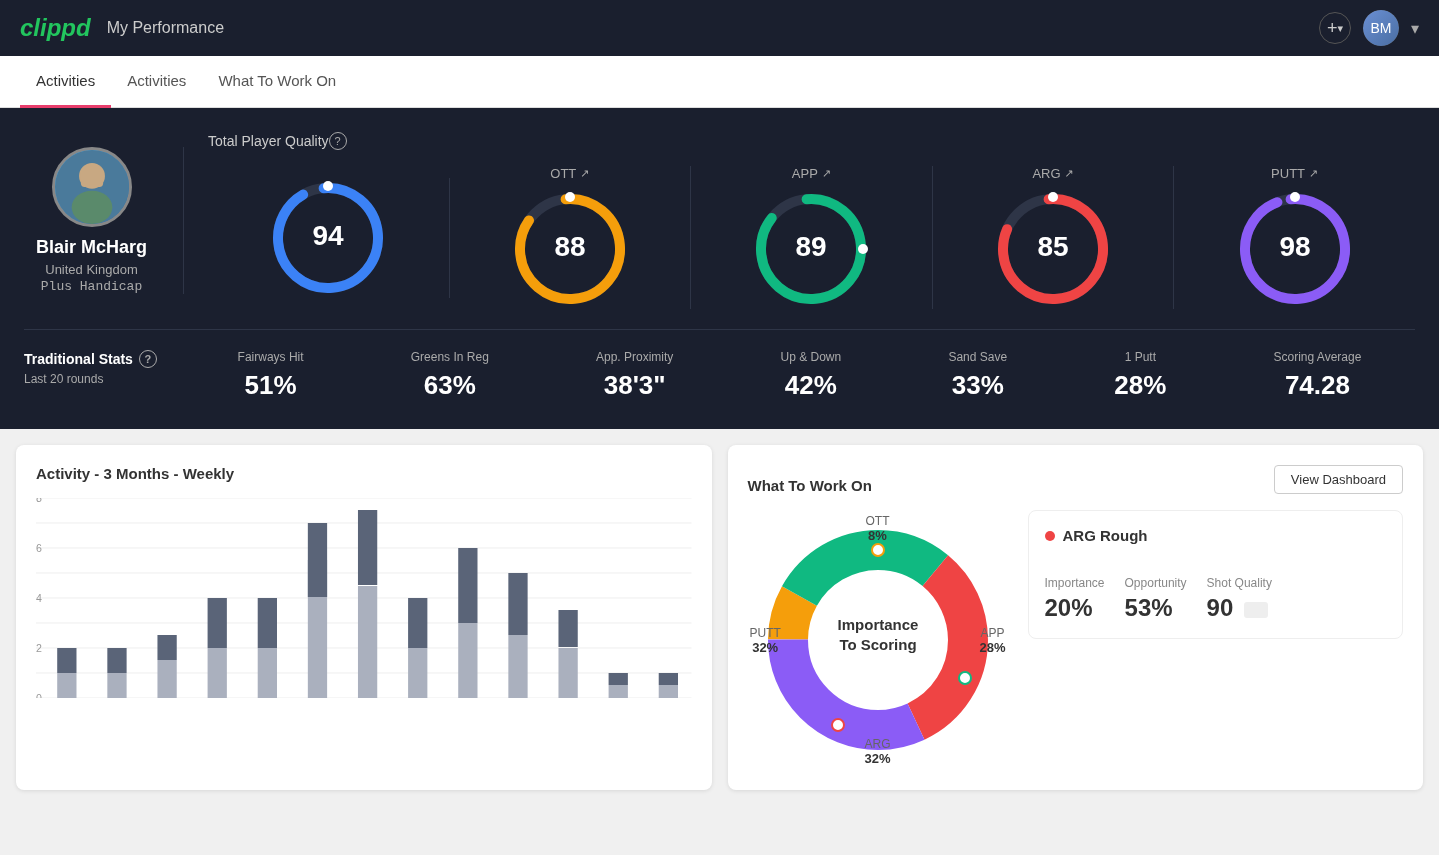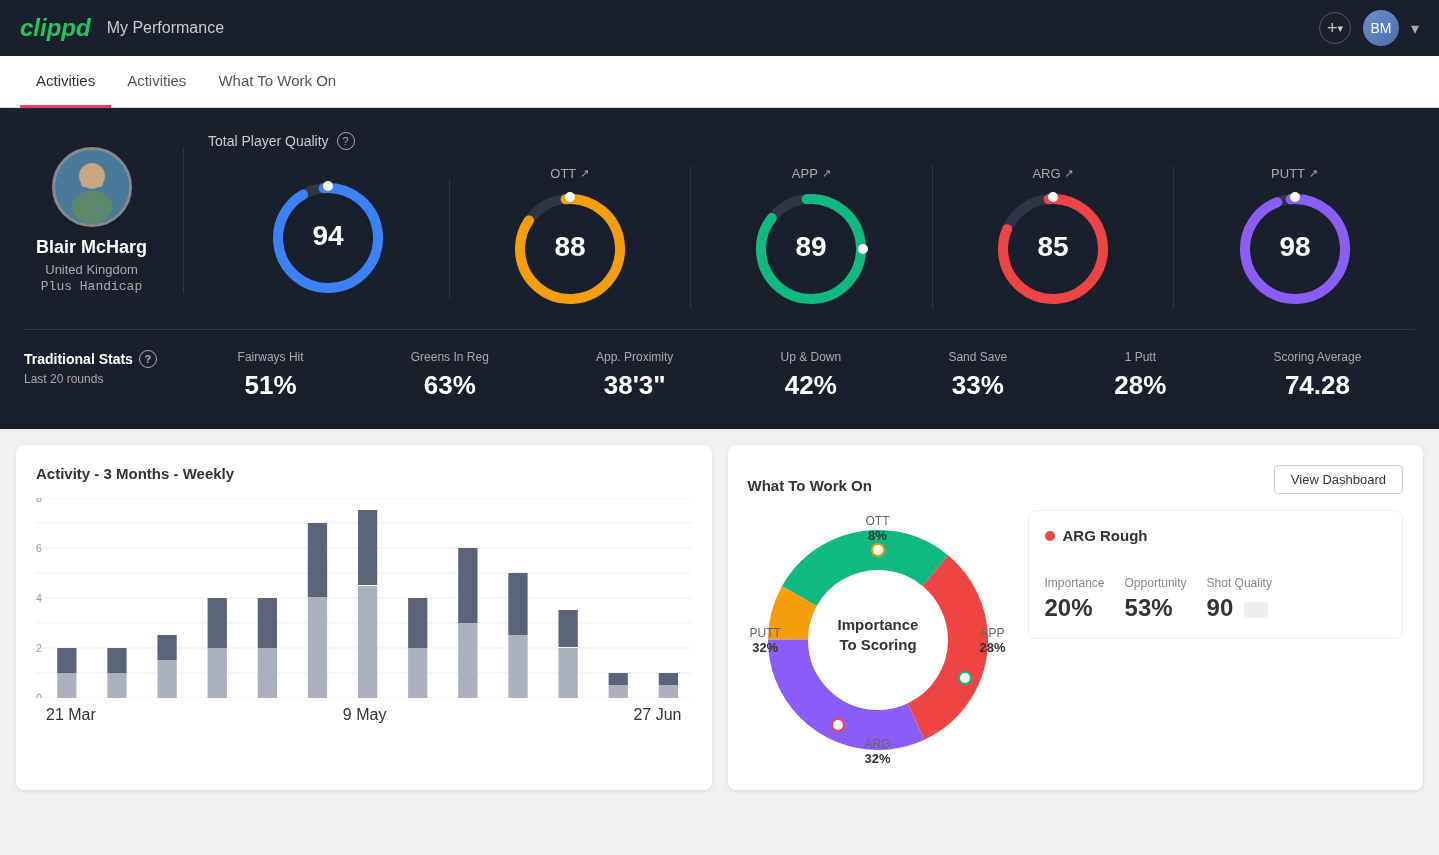--- a/index.html
+++ b/index.html
@@ -78,21 +78,21 @@
       background: linear-gradient(135deg, #4a9fd4, #2d6ca2);
       overflow: hidden; display: flex; align-items: center; justify-content: center;
       border: 3px solid #888; margin-bottom: 10px;
       font-size: 28px; color: #fff;
     }
     .player-name { font-size: 18px; font-weight: bold; color: #fff; margin-bottom: 4px; }
     .player-country { font-size: 13px; color: #aaa; margin-bottom: 2px; }
     .player-handicap { font-size: 13px; color: #aaa; font-family: Liberation Mono, monospace; }
 
     .quality-section { flex: 1; padding-left: 24px; }
-    .quality-header { display: flex; align-items: center; gap: 8px; margin-bottom: 16px; }
+    .quality-header { display: flex; align-items: center; gap: 0; margin-bottom: 16px; }
     .quality-title { font-size: 14px; color: #ccc; }
     .quality-help { width: 18px; height: 18px; border-radius: 50%; border: 1px solid #aaa; display: flex; align-items: center; justify-content: center; font-size: 11px; color: #aaa; cursor: pointer; }
 
     .quality-gauges { display: flex; gap: 0; align-items: center; }
     .gauge-item {
       flex: 1; display: flex; flex-direction: column; align-items: center;
       border-right: 1px solid #2e3547;
       padding: 0 8px;
     }
     .gauge-item:last-child { border-right: none; }
@@ -392,25 +392,20 @@
 
         <rect x="542" y="150" width="20" height="50" fill="#aab0be"></rect>
         <rect x="542" y="112" width="20" height="37" fill="#5a6478"></rect>
 
         <rect x="594" y="187" width="20" height="13" fill="#aab0be"></rect>
         <rect x="594" y="175" width="20" height="12" fill="#5a6478"></rect>
 
         <rect x="646" y="187" width="20" height="13" fill="#aab0be"></rect>
         <rect x="646" y="175" width="20" height="12" fill="#5a6478"></rect>
       </svg>
-      <div class="chart-labels">
-        <span>21 Mar</span>
-        <span>9 May</span>
-        <span>27 Jun</span>
-      </div>
     </div>
   </div>
 
   <div class="panel">
     <div class="panel-header">
       <span class="panel-title">What To Work On</span>
       <button class="btn-outline">View Dashboard</button>
     </div>
     <div class="wtwo-content">
 

